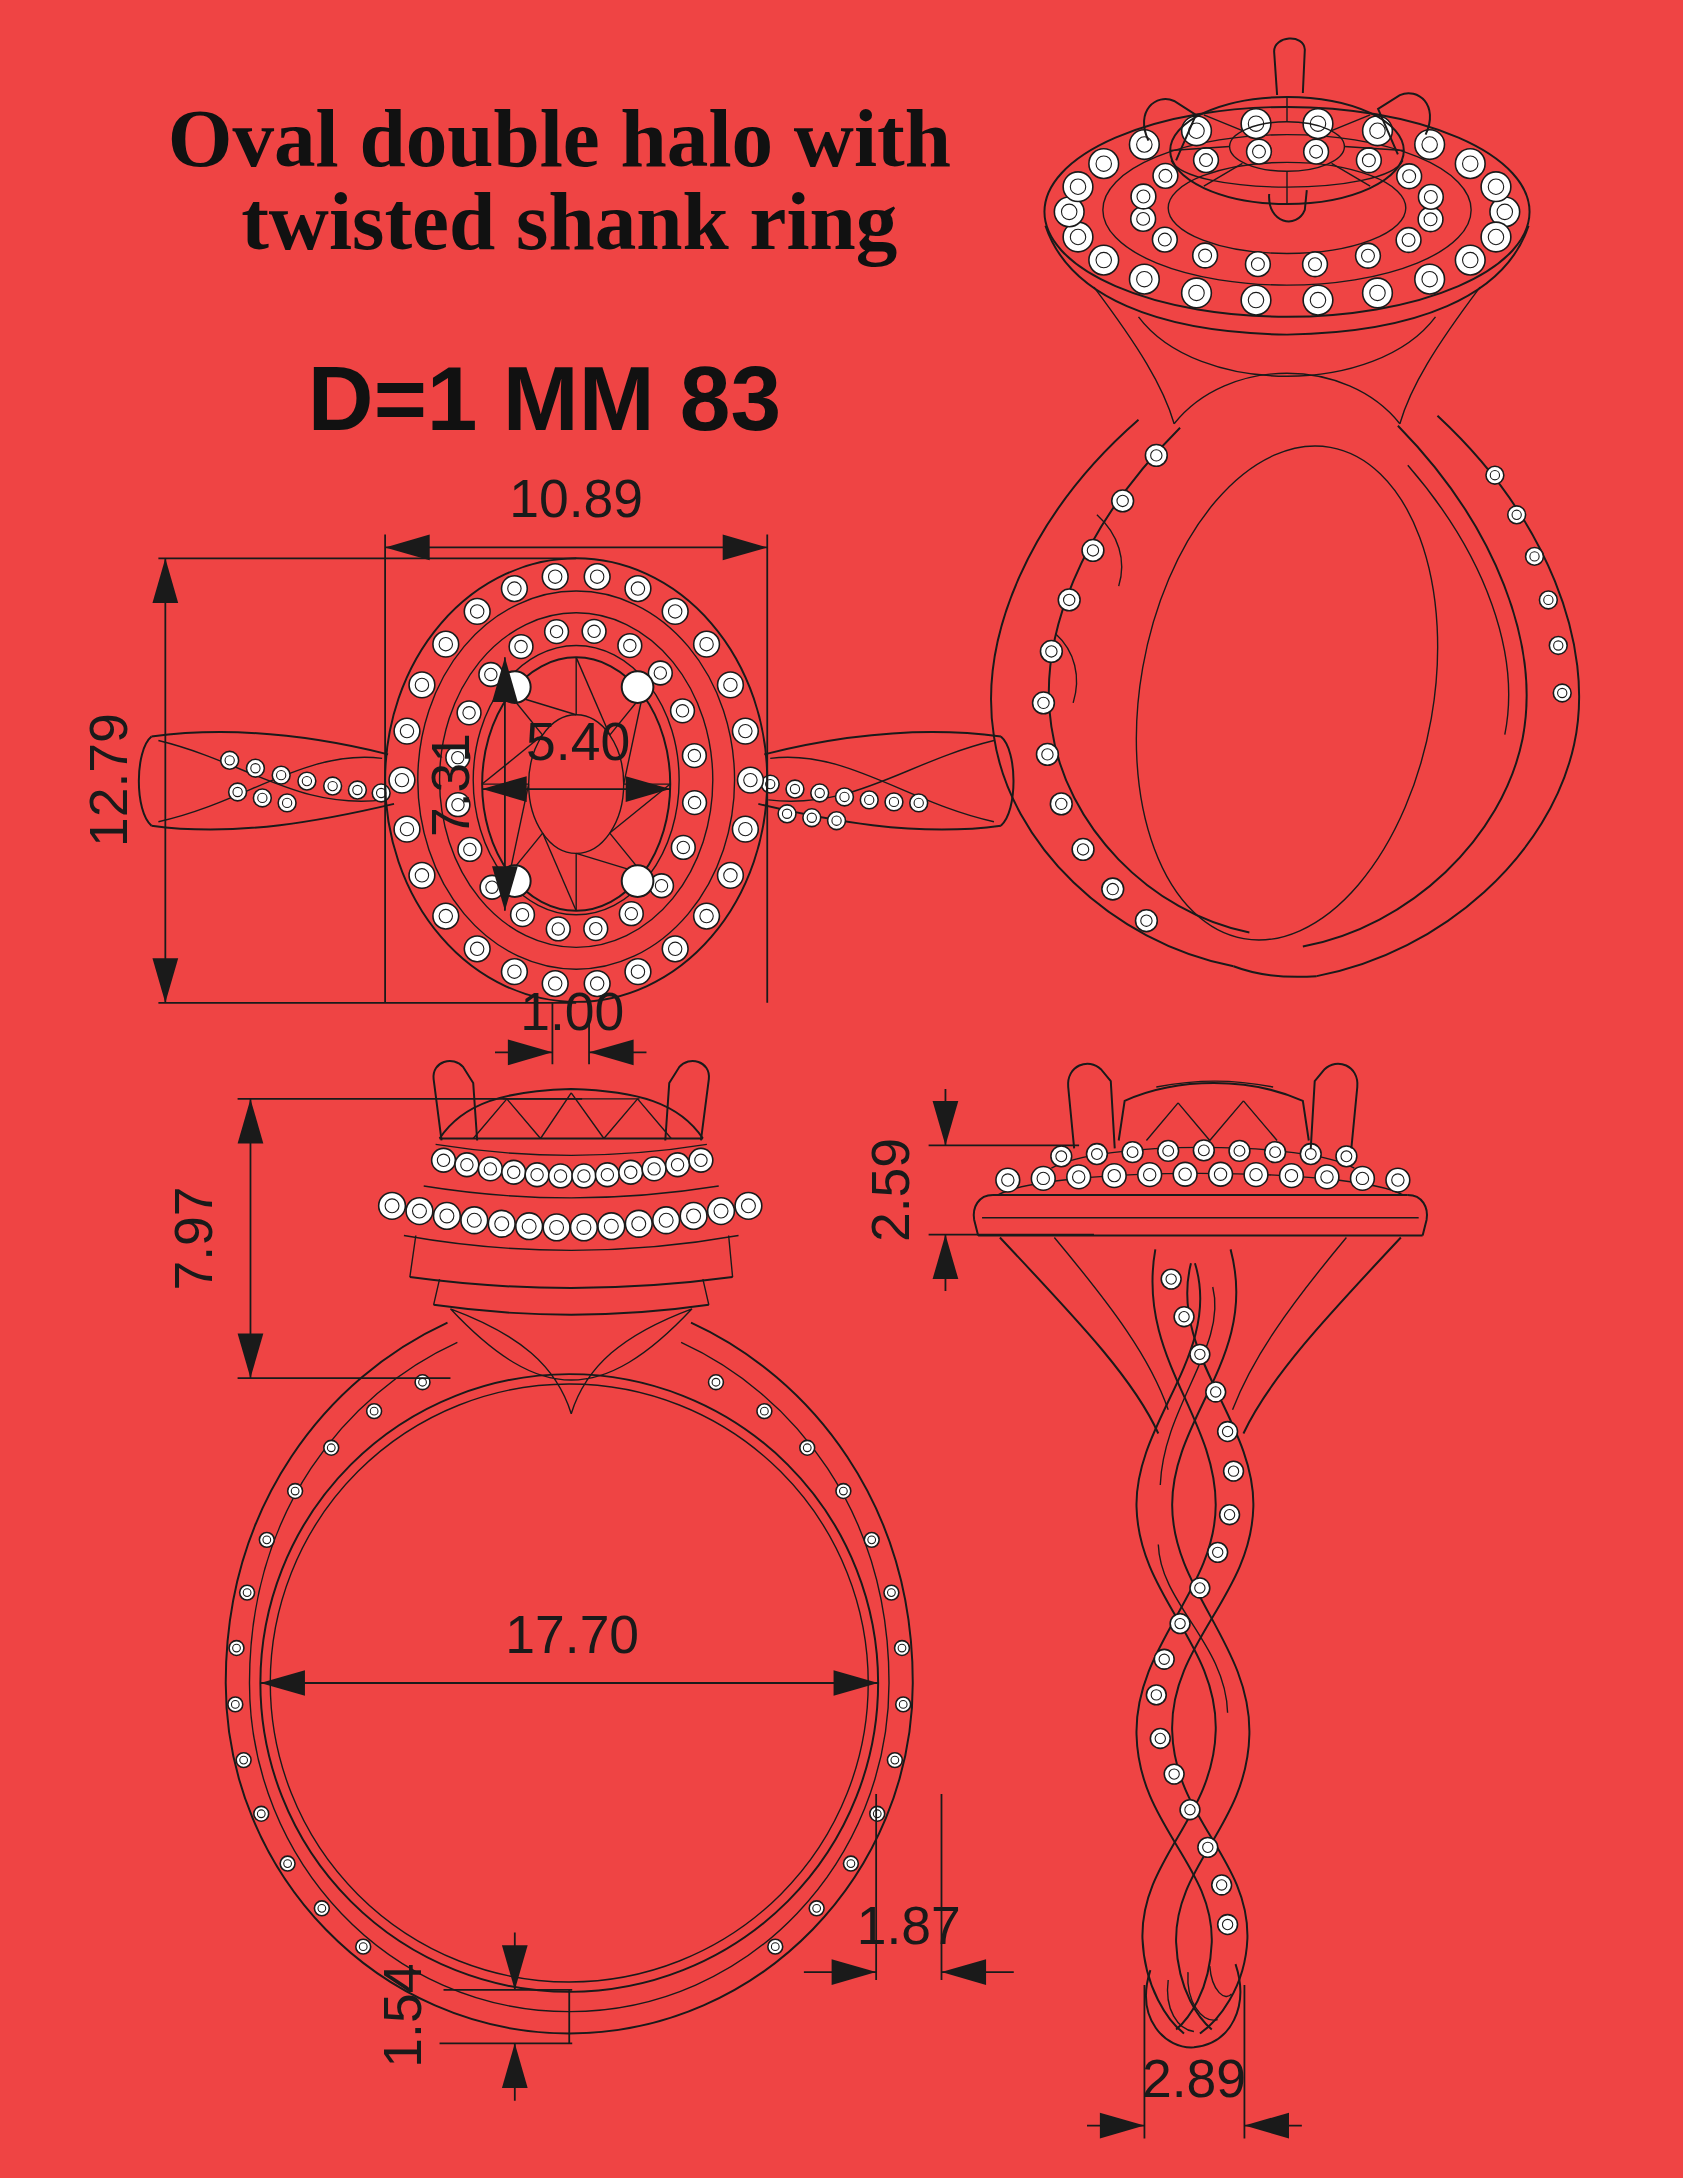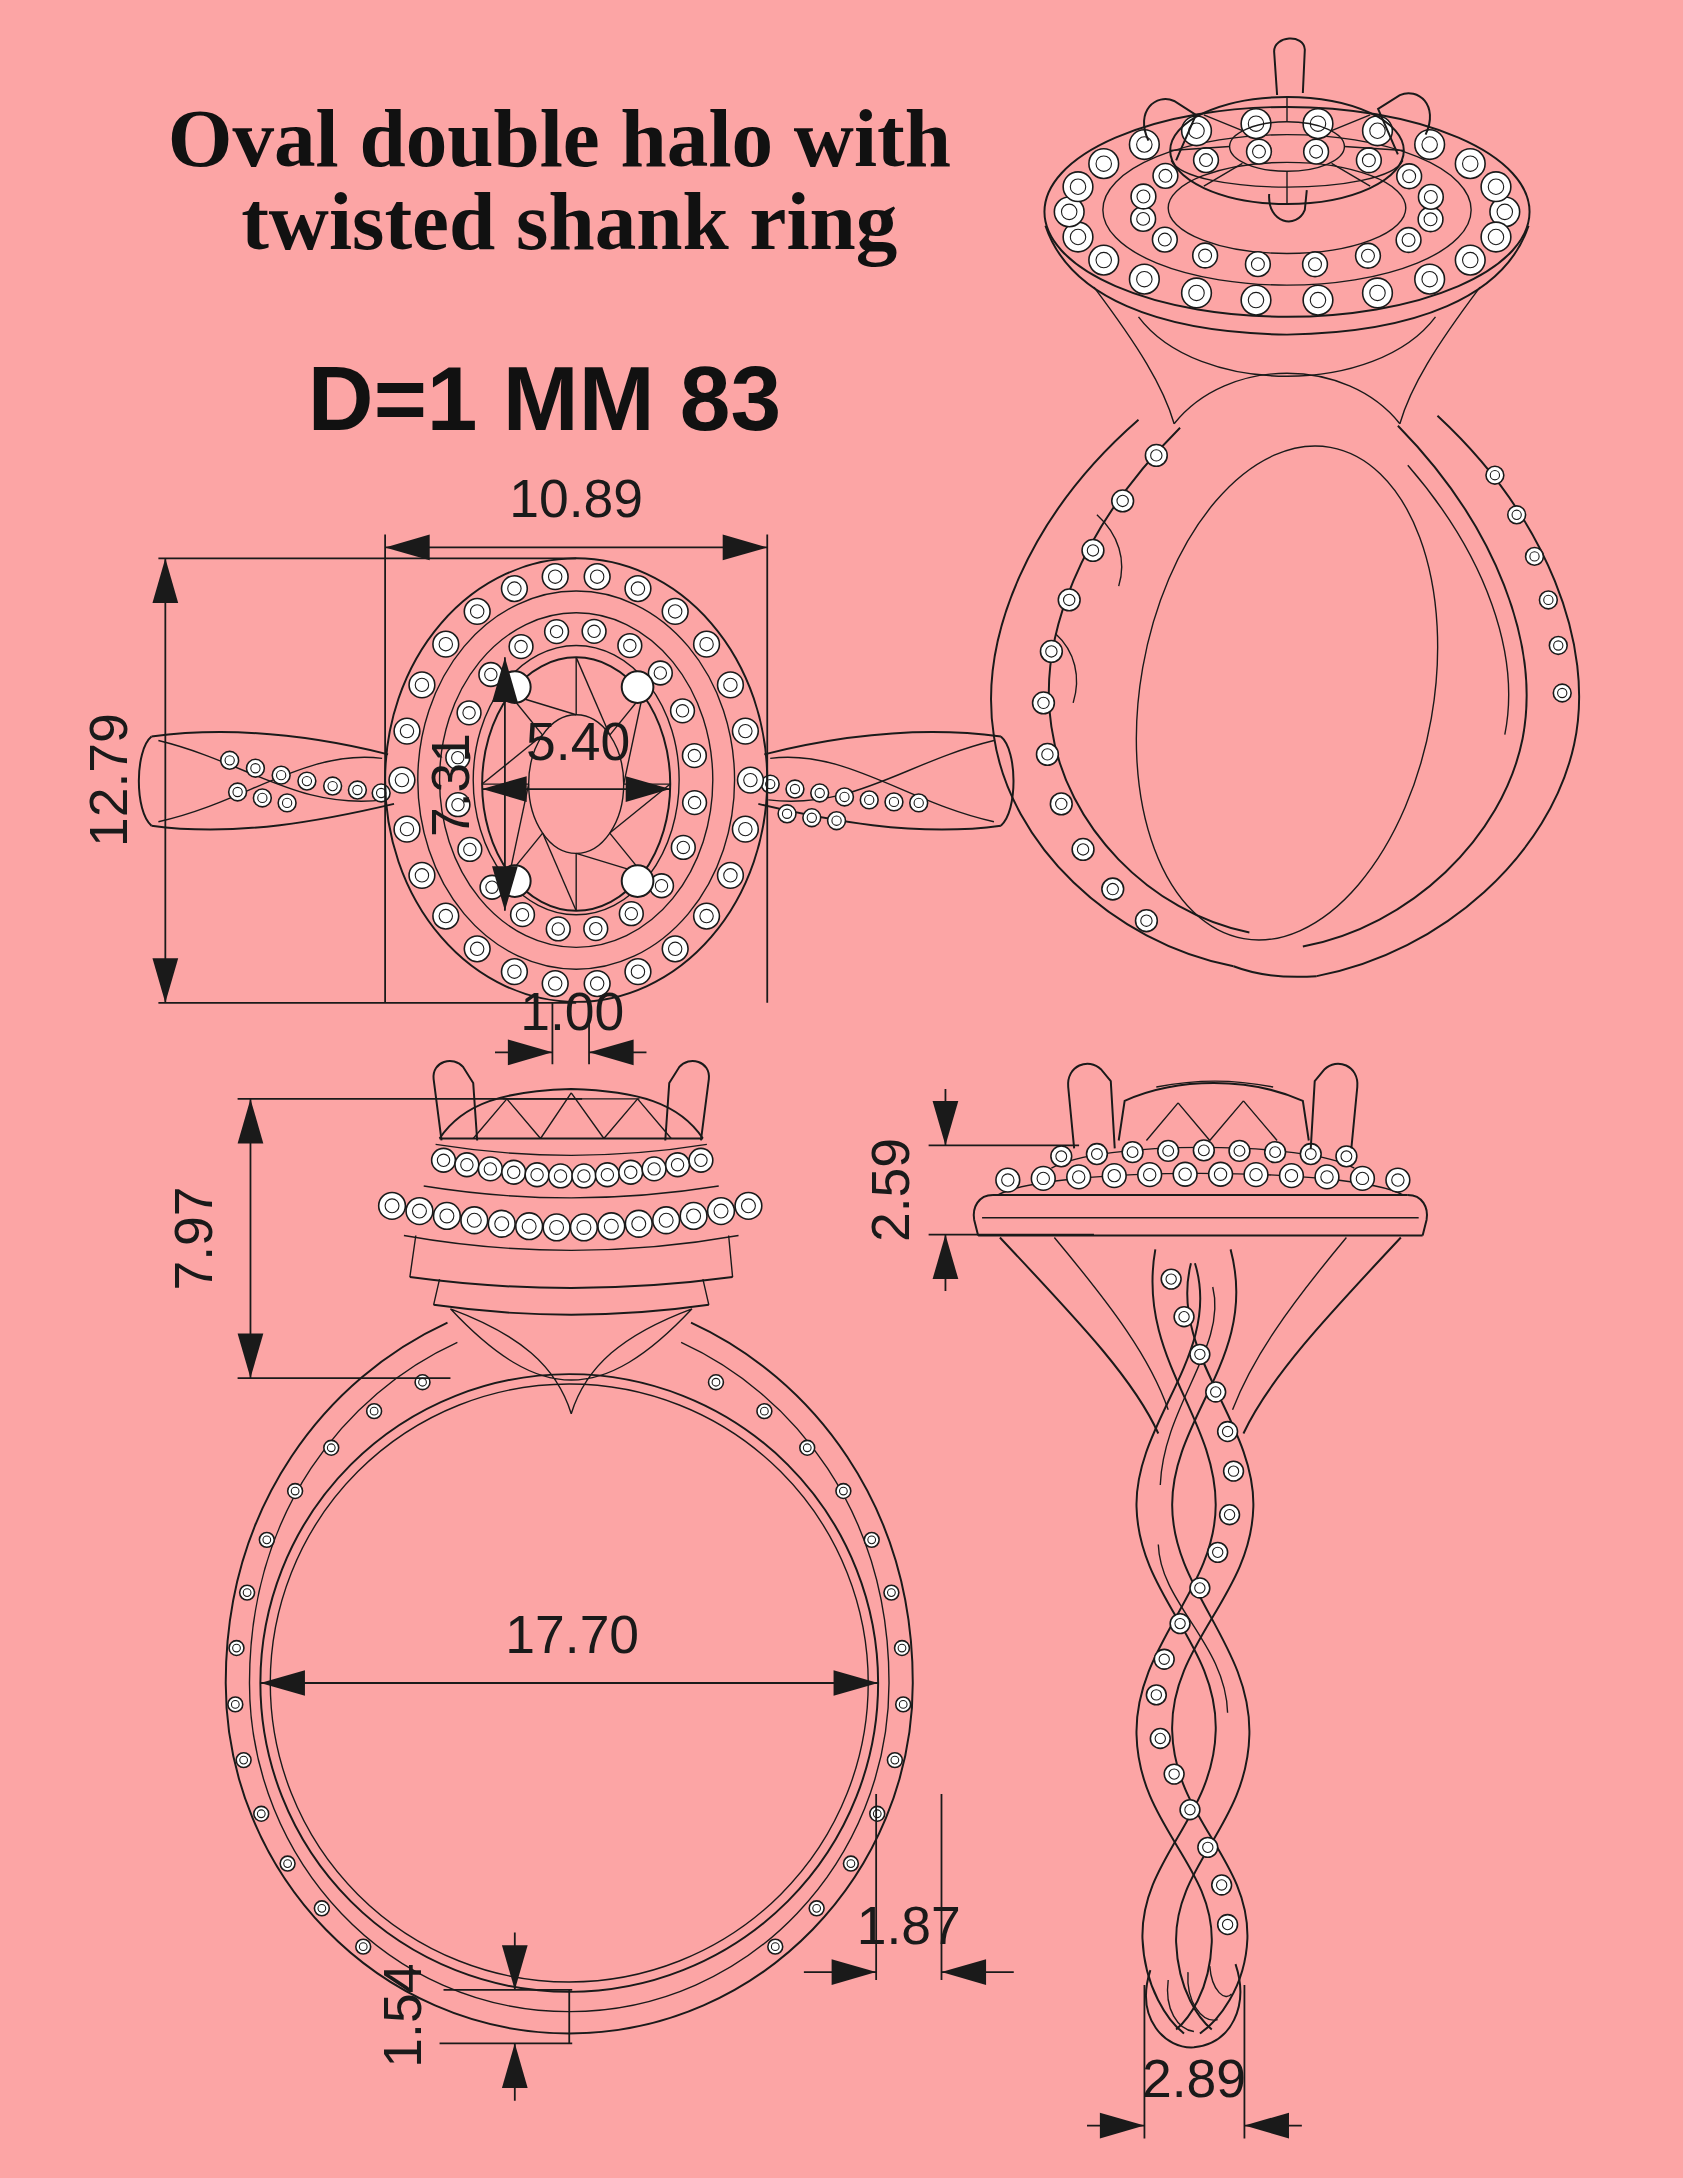--- a/index.html
+++ b/index.html
@@ -1,17 +1,17 @@
 <!DOCTYPE html>
 <html><head>
 <meta charset="utf-8">
 <style>
   html,body{margin:0;padding:0;background:#ffffff;}
   body{width:1683px;height:2178px;position:relative;font-family:"Liberation Sans",sans-serif;}
-  #sheet{position:absolute;inset:0;background:#fca5a5;}
+  #sheet{position:absolute;inset:0;background:#ef4444;}
   svg{display:block;}
   .ln{fill:none;stroke:#1a1a1a;stroke-width:2;}
   .ln-thin{fill:none;stroke:#1a1a1a;stroke-width:1.4;}
   .dimline{fill:none;stroke:#1a1a1a;stroke-width:1.8;}
   .arrow{fill:#1a1a1a;stroke:none;}
   .stone{fill:#ffffff;stroke:#1a1a1a;stroke-width:1.6;}
   .stone-inner{fill:none;stroke:#1a1a1a;stroke-width:1.1;}
   .prong-dot{fill:#ffffff;stroke:#1a1a1a;stroke-width:2;}
   .dim-text{font-family:"Liberation Sans",sans-serif;font-size:54px;fill:#1a1a1a;}
   .title-text{font-family:"Liberation Serif",serif;font-weight:bold;font-size:84px;fill:#111111;}

